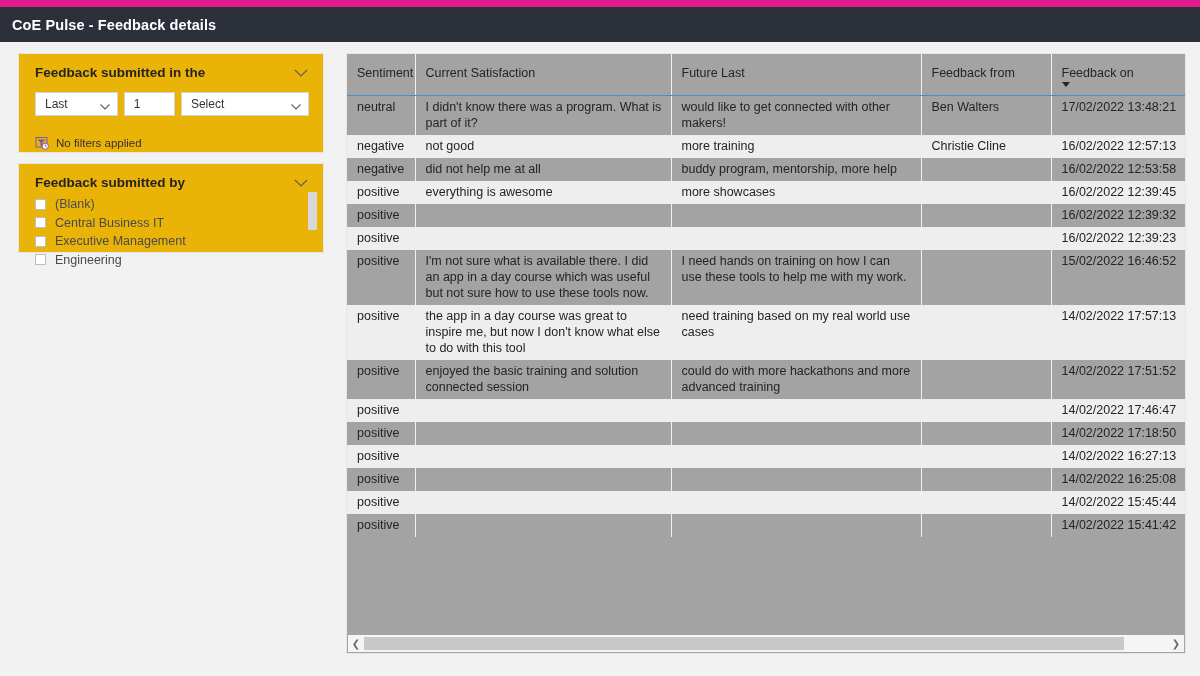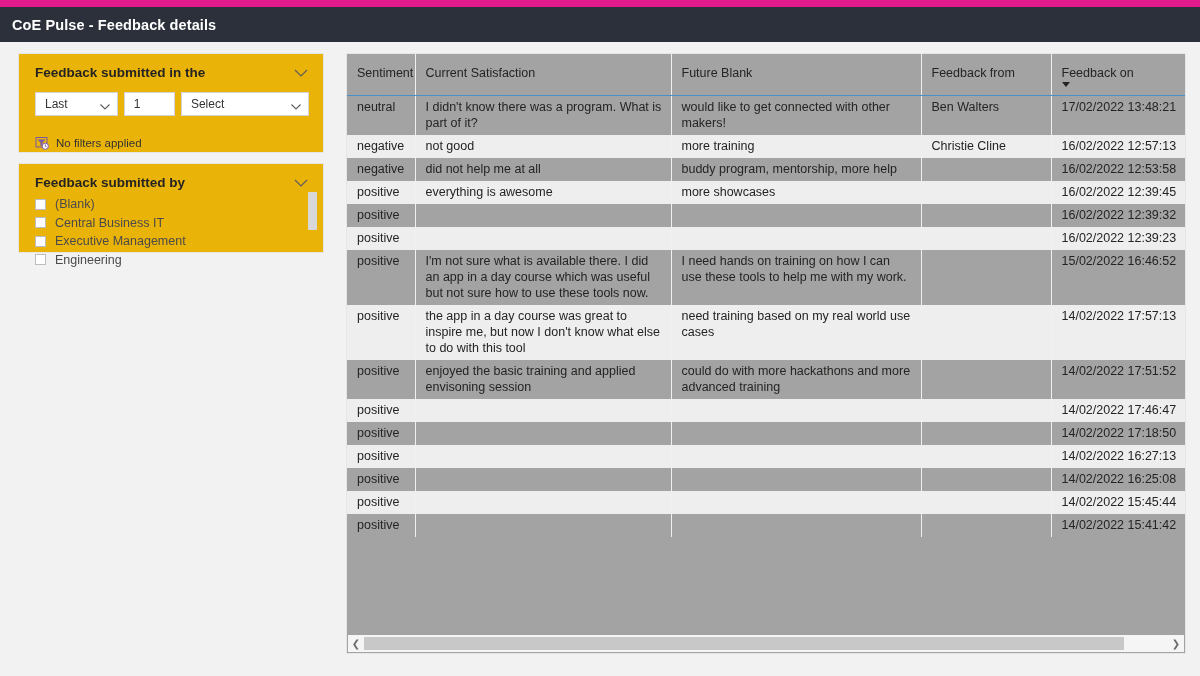--- a/index.html
+++ b/index.html
@@ -194,21 +194,21 @@
     <table class="tbl">
       <thead>
         <tr>
           <th class="c-sent">
             <span>Sentiment</span>
           </th>
           <th class="c-cur">
             <span>Current Satisfaction</span>
           </th>
           <th class="c-fut">
-            <span>Future Blank</span>
+            <span>Future Last</span>
           </th>
           <th class="c-from">
             <span>Feedback from</span>
           </th>
           <th class="c-on">
             <span>Feedback on</span>
             <span class="sort-caret"></span>
           </th>
         </tr>
       </thead>
@@ -264,21 +264,21 @@
         </tr>
         <tr class="alt">
           <td>positive</td>
           <td>the app in a day course was great to inspire me, but now I don't know what else to do with this tool</td>
           <td>need training based on my real world use cases</td>
           <td></td>
           <td>14/02/2022 17:57:13</td>
         </tr>
         <tr>
           <td>positive</td>
-          <td>enjoyed the basic training and applied envisoning session</td>
+          <td>enjoyed the basic training and solution connected session</td>
           <td>could do with more hackathons and more advanced training</td>
           <td></td>
           <td>14/02/2022 17:51:52</td>
         </tr>
         <tr class="alt">
           <td>positive</td>
           <td></td>
           <td></td>
           <td></td>
           <td>14/02/2022 17:46:47</td>

